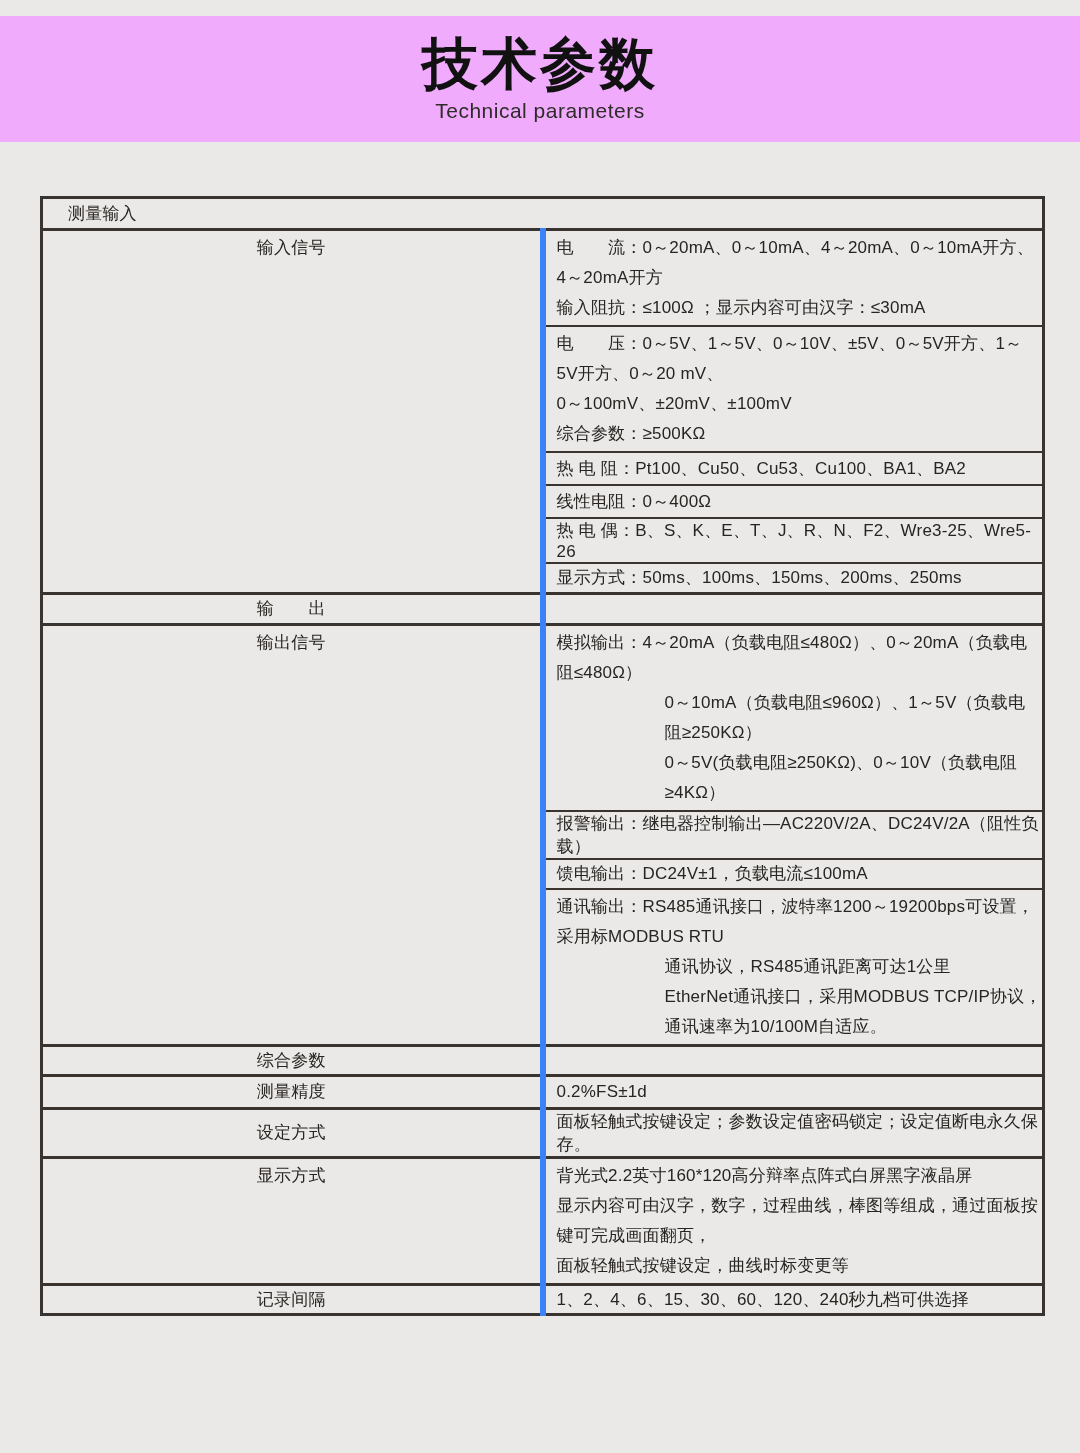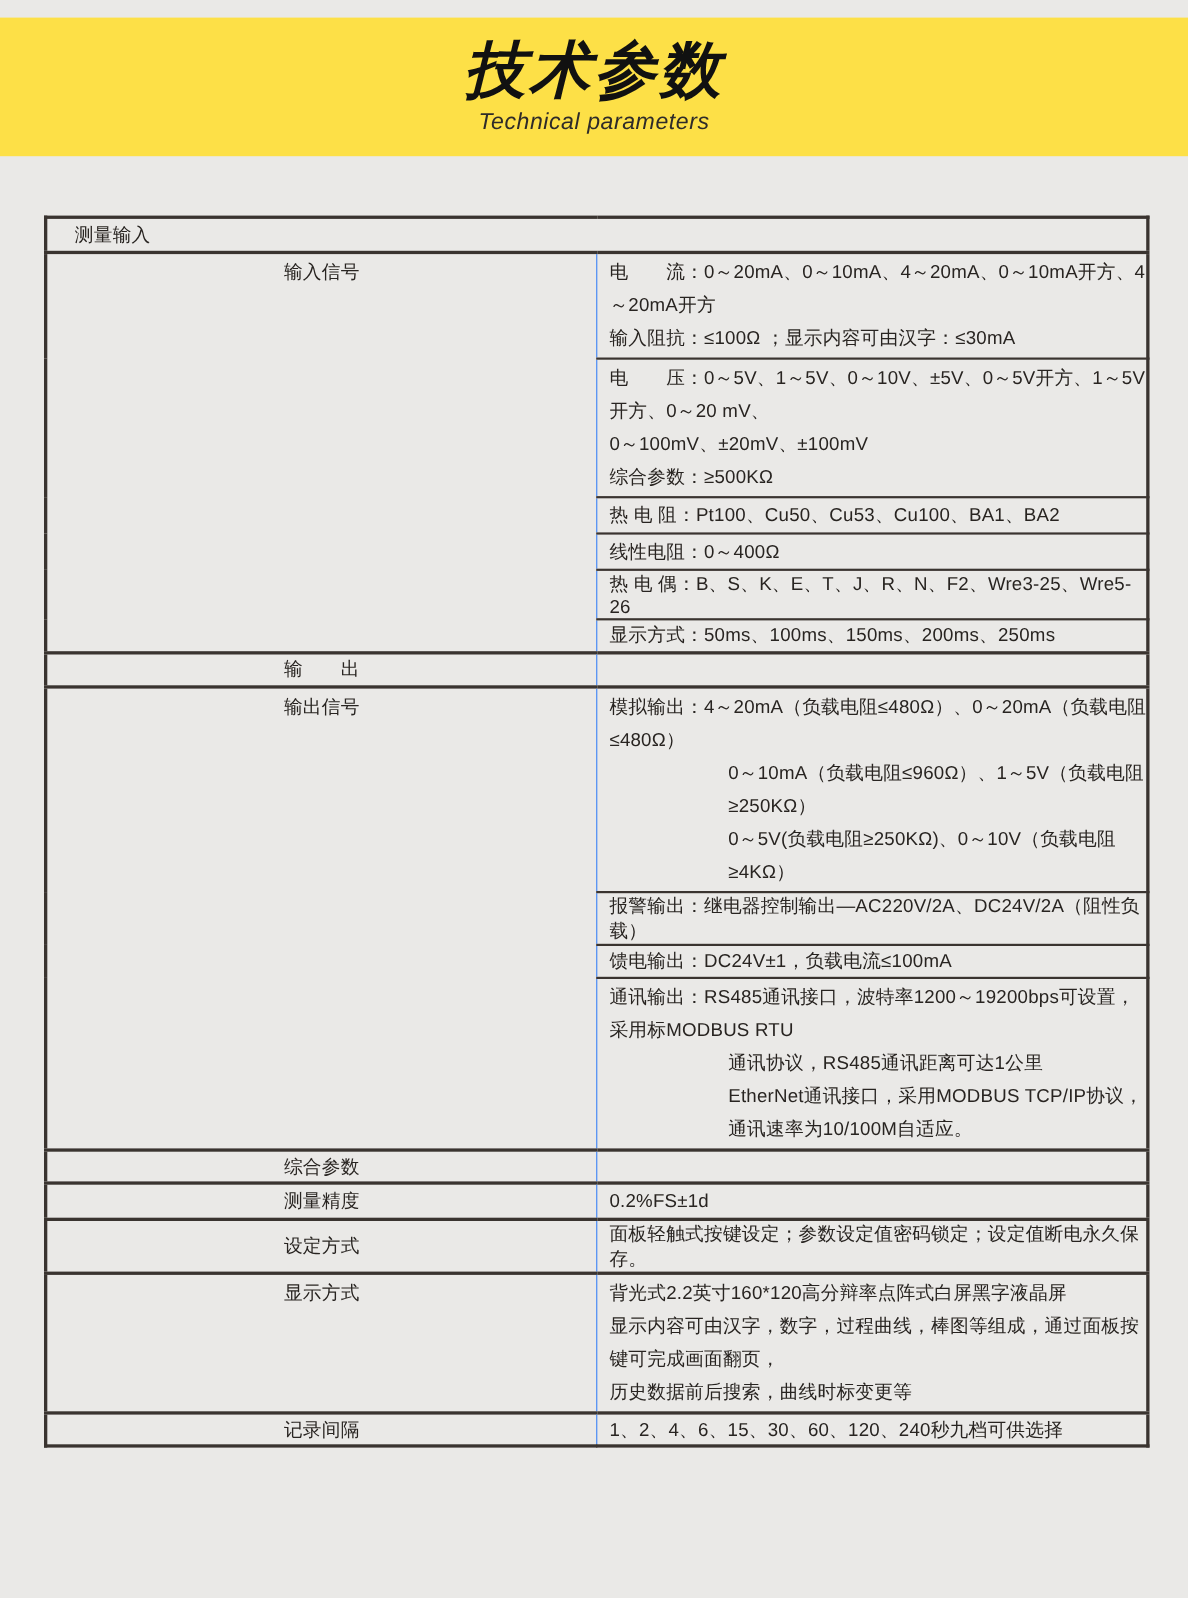--- a/index.html
+++ b/index.html
@@ -8,23 +8,23 @@
     width: 1080px; height: 1453px;
     background: #eae9e7;
     color: #282421;
     font-family: "Liberation Sans", sans-serif;
     overflow: hidden;
   }
   
   .band {
     margin-top: 16px;
     height: 126px;
-    background: #fde047;
+    background: #f0abfc;
     display: flex; flex-direction: column;
-    align-items: center; justify-content: center; font-style: italic;
+    align-items: center; justify-content: center;
   }
   .title {
     font-size: 56px; font-weight: bold; letter-spacing: 3px;
     line-height: 1; color: #111;
   }
   .subtitle {
     font-size: 21px; margin-top: 7px; color: #2e2b29; letter-spacing: 0.5px;
   }
   
   table.spec {
@@ -37,21 +37,21 @@
   td {
     padding: 0;
     font-size: 17px;
     font-weight: 400;
     vertical-align: middle;
     letter-spacing: 0.2px;
   }
   td.label {
     width: 141px;
     text-align: center;
-    border-right: 1px solid #3b82f6;
+    border-right: 6px solid #3b82f6;
   }
   td.label.top { vertical-align: top; padding-top: 5px; }
   td.val { padding-left: 11px; }
   td.section { padding-left: 25px; }
   tr.major > td { border-top: 3px solid #3a3430; }
   tr.sub > td.val { border-top: 2px solid #3a3430; border-radius: 13px; }
   .line { line-height: 30px; }
   .pad-v { padding-top: 2px; padding-bottom: 2px; }
   .indent { padding-left: 108px; }
   
@@ -143,21 +143,21 @@
   <tr class="major rh-32">
     <td class="label">设定方式</td>
     <td class="val">面板轻触式按键设定；参数设定值密码锁定；设定值断电永久保存。</td>
   </tr>
 
   <tr class="major rh-93">
     <td class="label top">显示方式</td>
     <td class="val pad-v">
       <div class="line">背光式2.2英寸160*120高分辩率点阵式白屏黑字液晶屏</div>
       <div class="line">显示内容可由汉字，数字，过程曲线，棒图等组成，通过面板按键可完成画面翻页，</div>
-      <div class="line">历史数据前后搜索，曲线时标变更等</div>
+      <div class="line">面板轻触式按键设定，曲线时标变更等</div>
     </td>
   </tr>
 
   <tr class="major rh-30">
     <td class="label">记录间隔</td>
     <td class="val">1、2、4、6、15、30、60、120、240秒九档可供选择</td>
   </tr>
 
 </tbody>
   </table>

